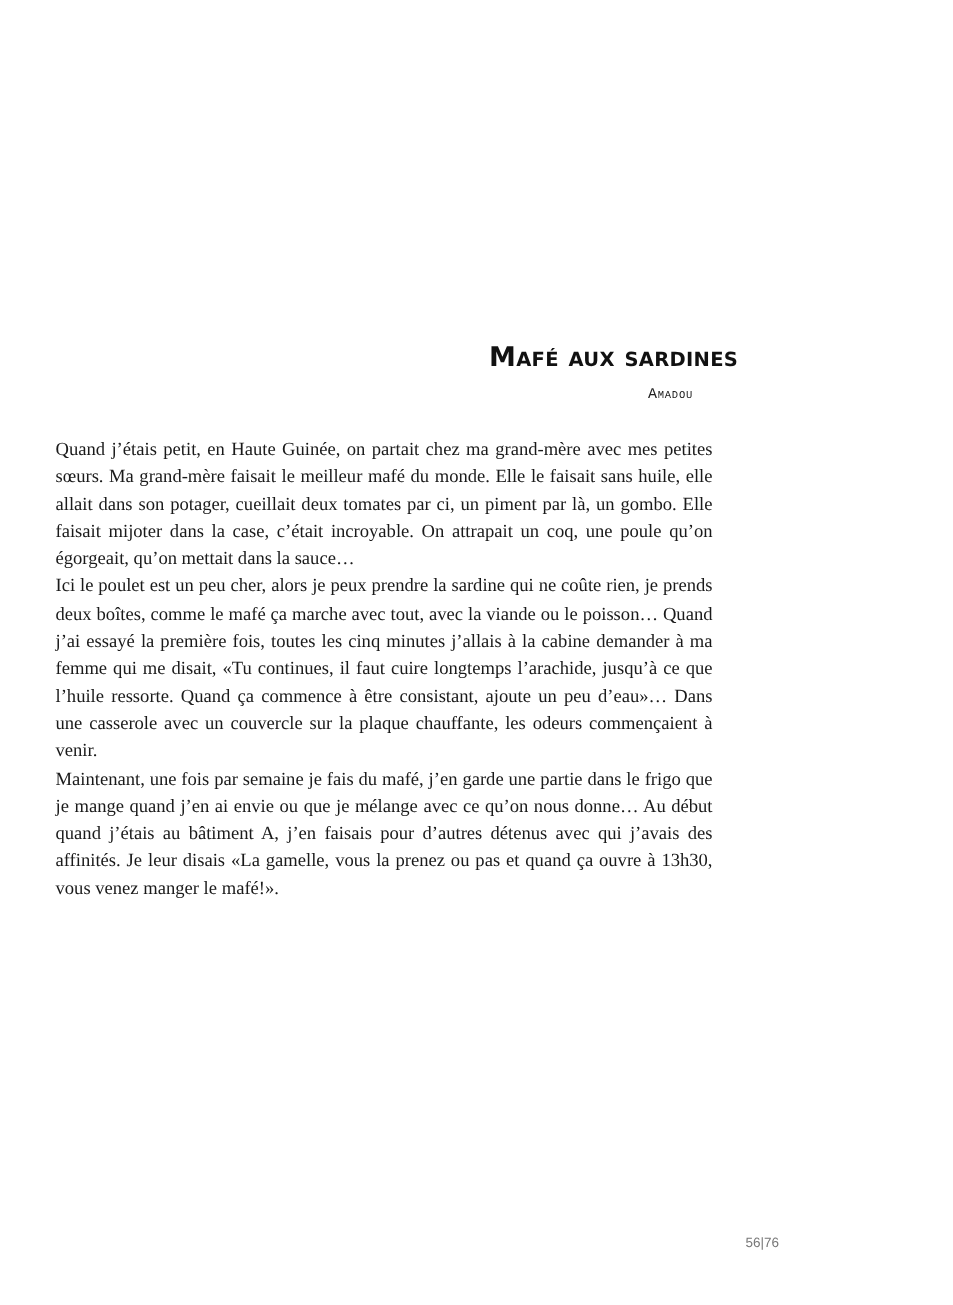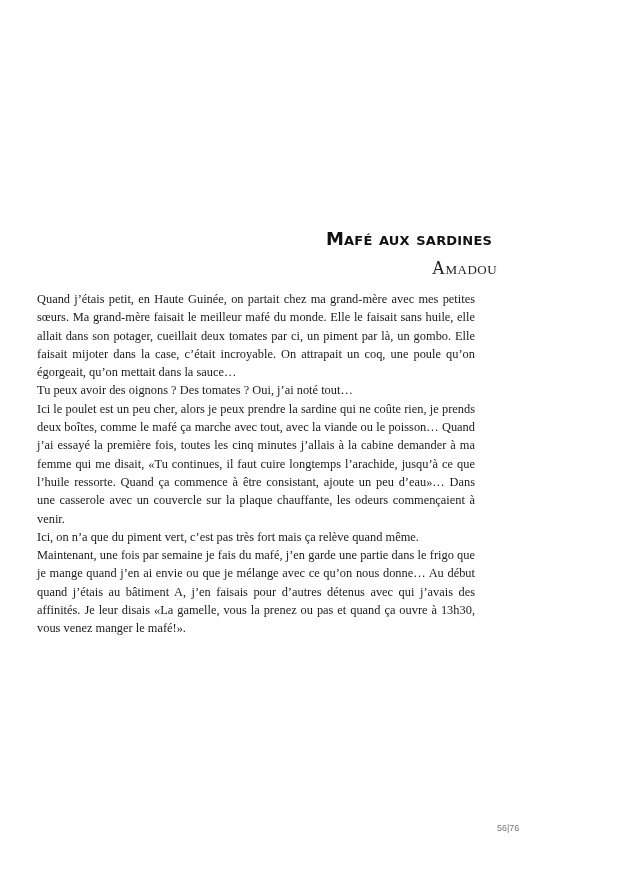--- a/index.html
+++ b/index.html
@@ -6,41 +6,39 @@
   body { width: 635px; height: 870px; position: relative; overflow: hidden; }
   .title {
     position: absolute; left: 326px; top: 228px;
     font-family: "DejaVu Sans", sans-serif; font-weight: bold;
     font-size: 18px; font-variant: small-caps; color: #111;
     letter-spacing: 0.2px;
     text-align: right;
   }
   .author {
     position: absolute; left: 432px; top: 258px;
-    font-family: Liberation Serif, serif; font-variant: small-caps;
-    font-size: 18px; color: #222; letter-spacing: 0.5px;
+    font-family: Liberation Mono, monospace; font-variant: small-caps;
+    font-size: 10px; color: #222; letter-spacing: 0.5px;
   }
   .body-text {
     position: absolute; left: 37px; top: 290px; width: 438px;
     font-family: Liberation Serif, serif; font-size: 12.4px;
     line-height: 18.3px; color: #1a1a1a; text-align: justify;
   }
   .body-text p { margin: 0; }
   .page-num {
     position: absolute; left: 497px; top: 823px;
     font-family: "Liberation Sans", sans-serif; font-size: 9px; color: #777;
   }
 </style>
 </head>
 <body>
 
 <div class="title">Mafé aux sardines</div>
 <div class="author">Amadou</div>
 
 <div class="body-text">
   <p>Quand j’étais petit, en Haute Guinée, on partait chez ma grand-mère avec mes petites sœurs. Ma grand-mère faisait le meilleur mafé du monde. Elle le faisait sans huile, elle allait dans son potager, cueillait deux tomates par ci, un piment par là, un gombo. Elle faisait mijoter dans la case, c’était incroyable. On attrapait un coq, une poule qu’on égorgeait, qu’on mettait dans la sauce…</p>
-  <p>Tu peux avoir des oignons ? Des tomates ? Oui, j’ai noté tout…</p>
   <p>Ici le poulet est un peu cher, alors je peux prendre la sardine qui ne coûte rien, je prends deux boîtes, comme le mafé ça marche avec tout, avec la viande ou le poisson… Quand j’ai essayé la première fois, toutes les cinq minutes j’allais à la cabine demander à ma femme qui me disait, «Tu continues, il faut cuire longtemps l’arachide, jusqu’à ce que l’huile ressorte. Quand ça commence à être consistant, ajoute un peu d’eau»… Dans une casserole avec un couvercle sur la plaque chauffante, les odeurs commençaient à venir.</p>
-  <p>Ici, on n’a que du piment vert, c’est pas très fort mais ça relève quand même.</p>
   <p>Maintenant, une fois par semaine je fais du mafé, j’en garde une partie dans le frigo que je mange quand j’en ai envie ou que je mélange avec ce qu’on nous donne… Au début quand j’étais au bâtiment A, j’en faisais pour d’autres détenus avec qui j’avais des affinités. Je leur disais «La gamelle, vous la prenez ou pas et quand ça ouvre à 13h30, vous venez manger le mafé!».</p>
 </div>
 
 <div class="page-num">56|76</div>
 
 </body></html>

